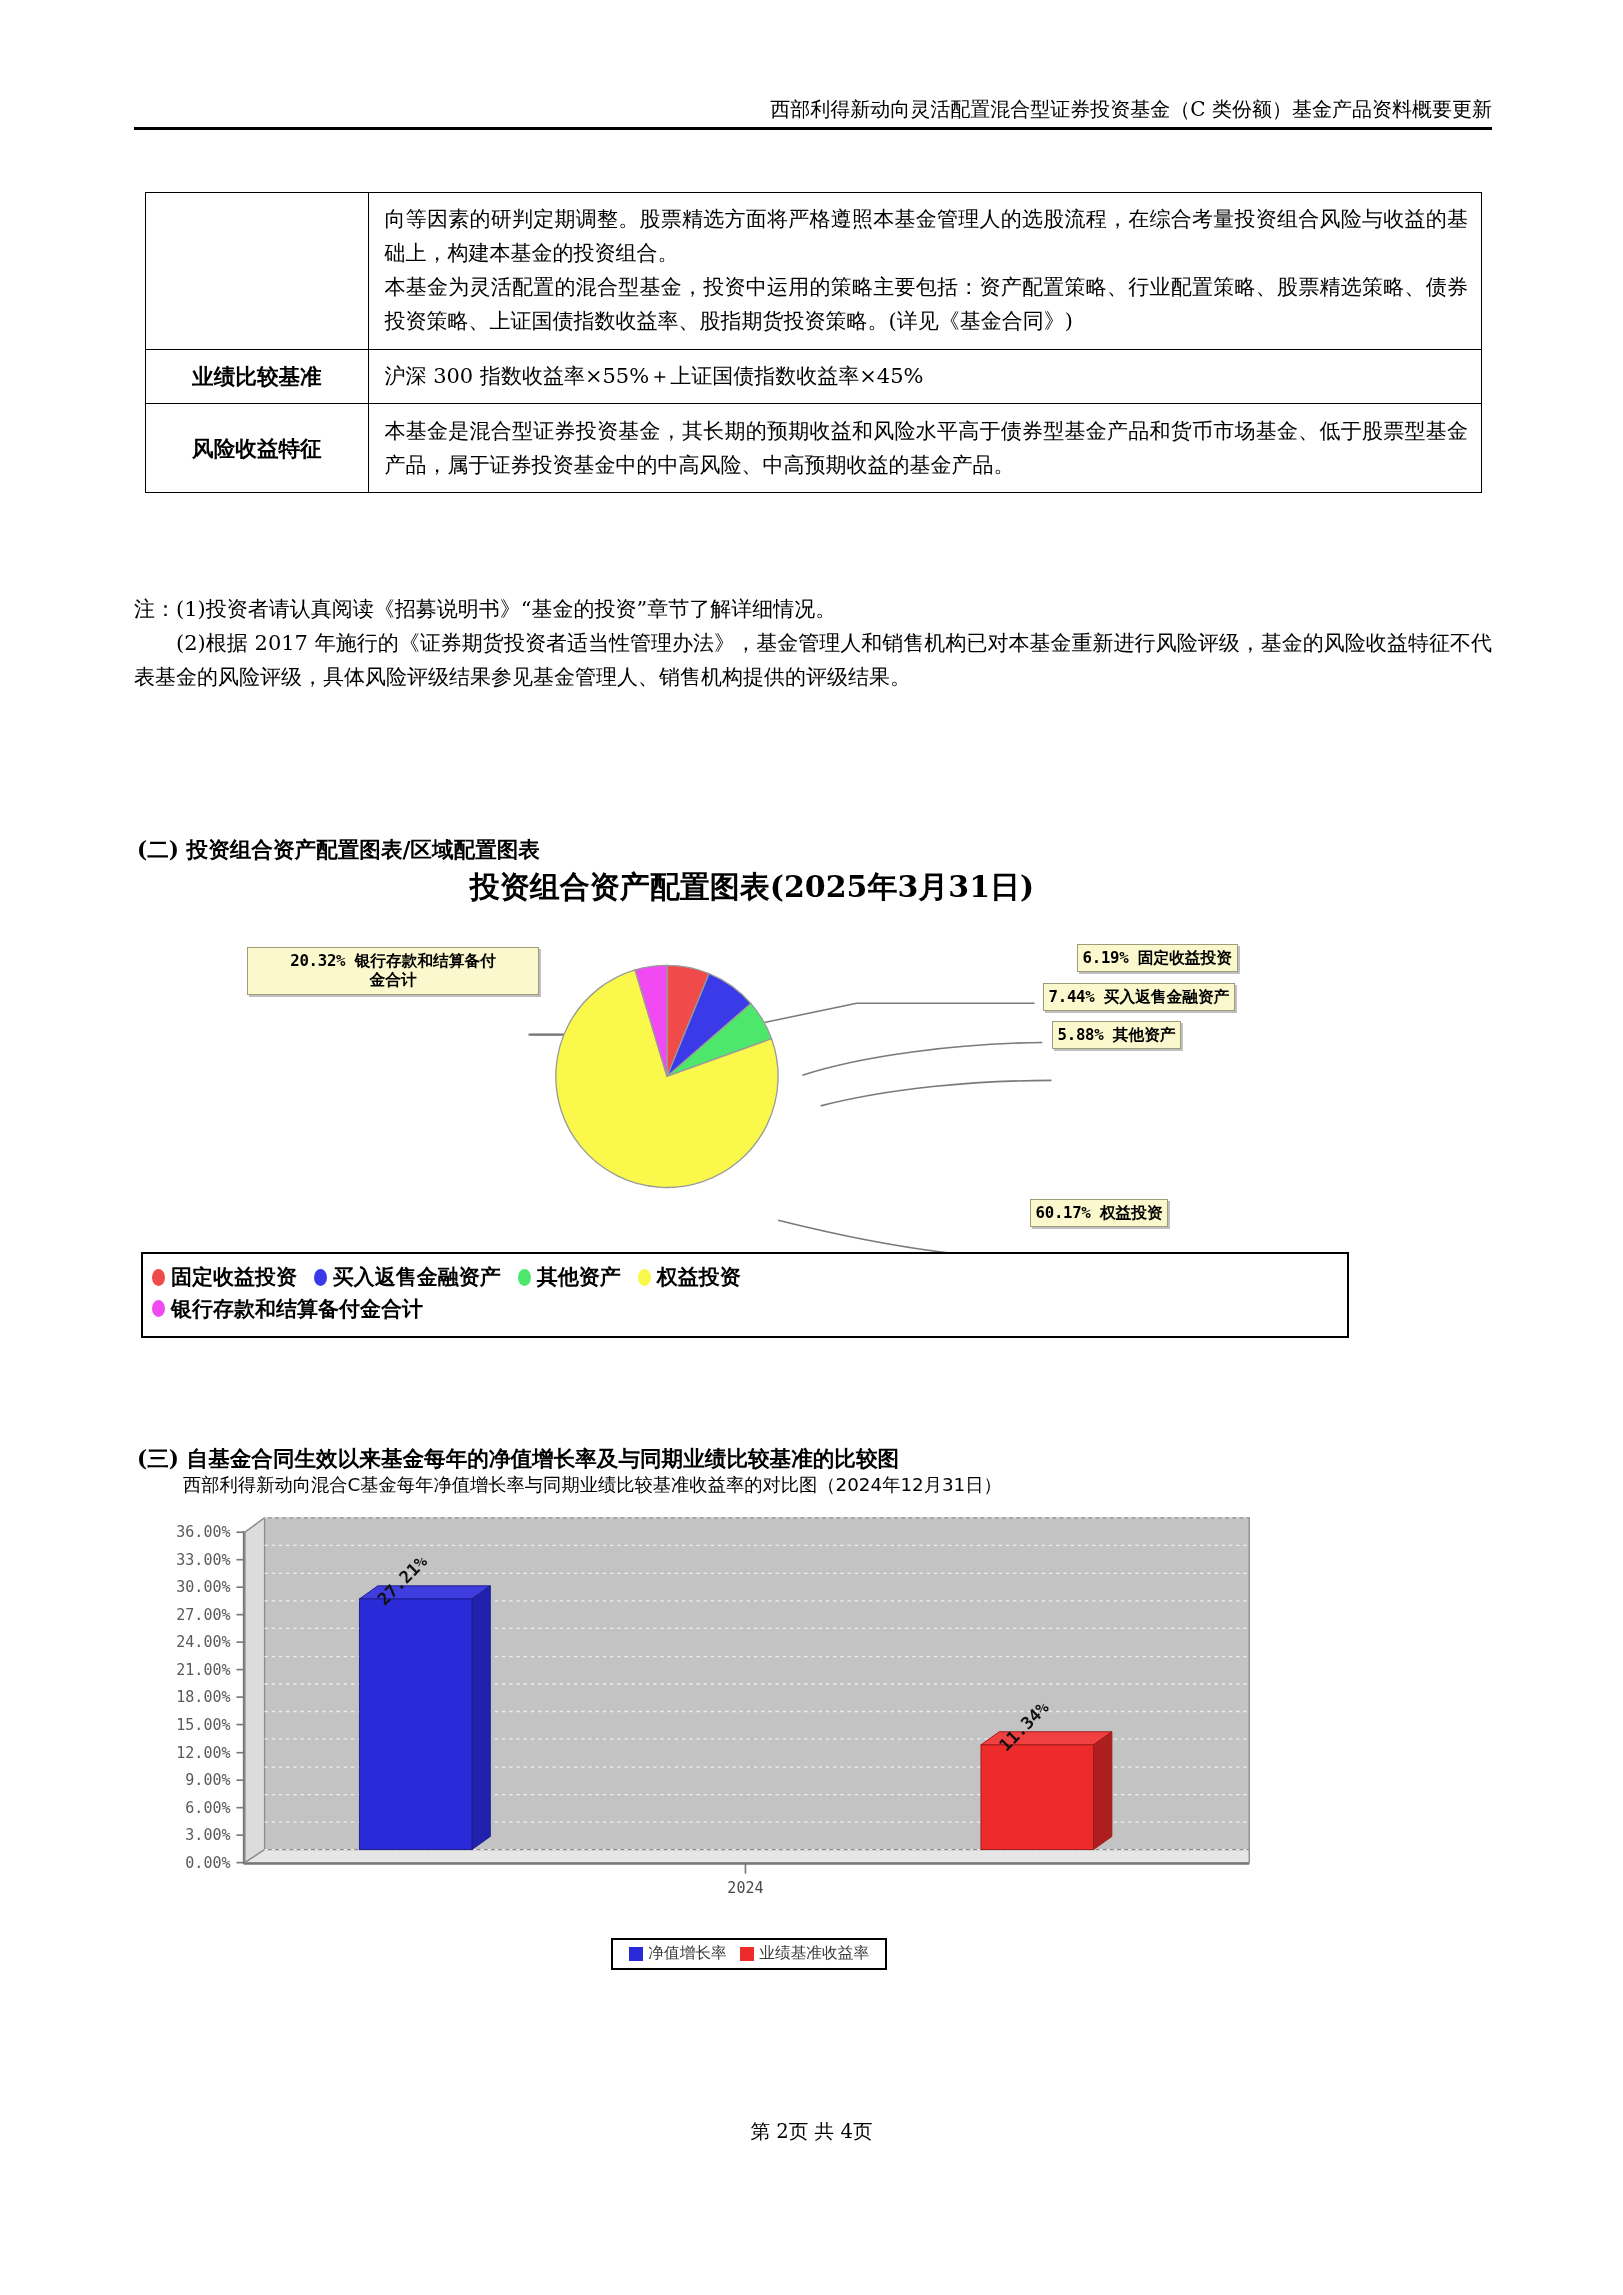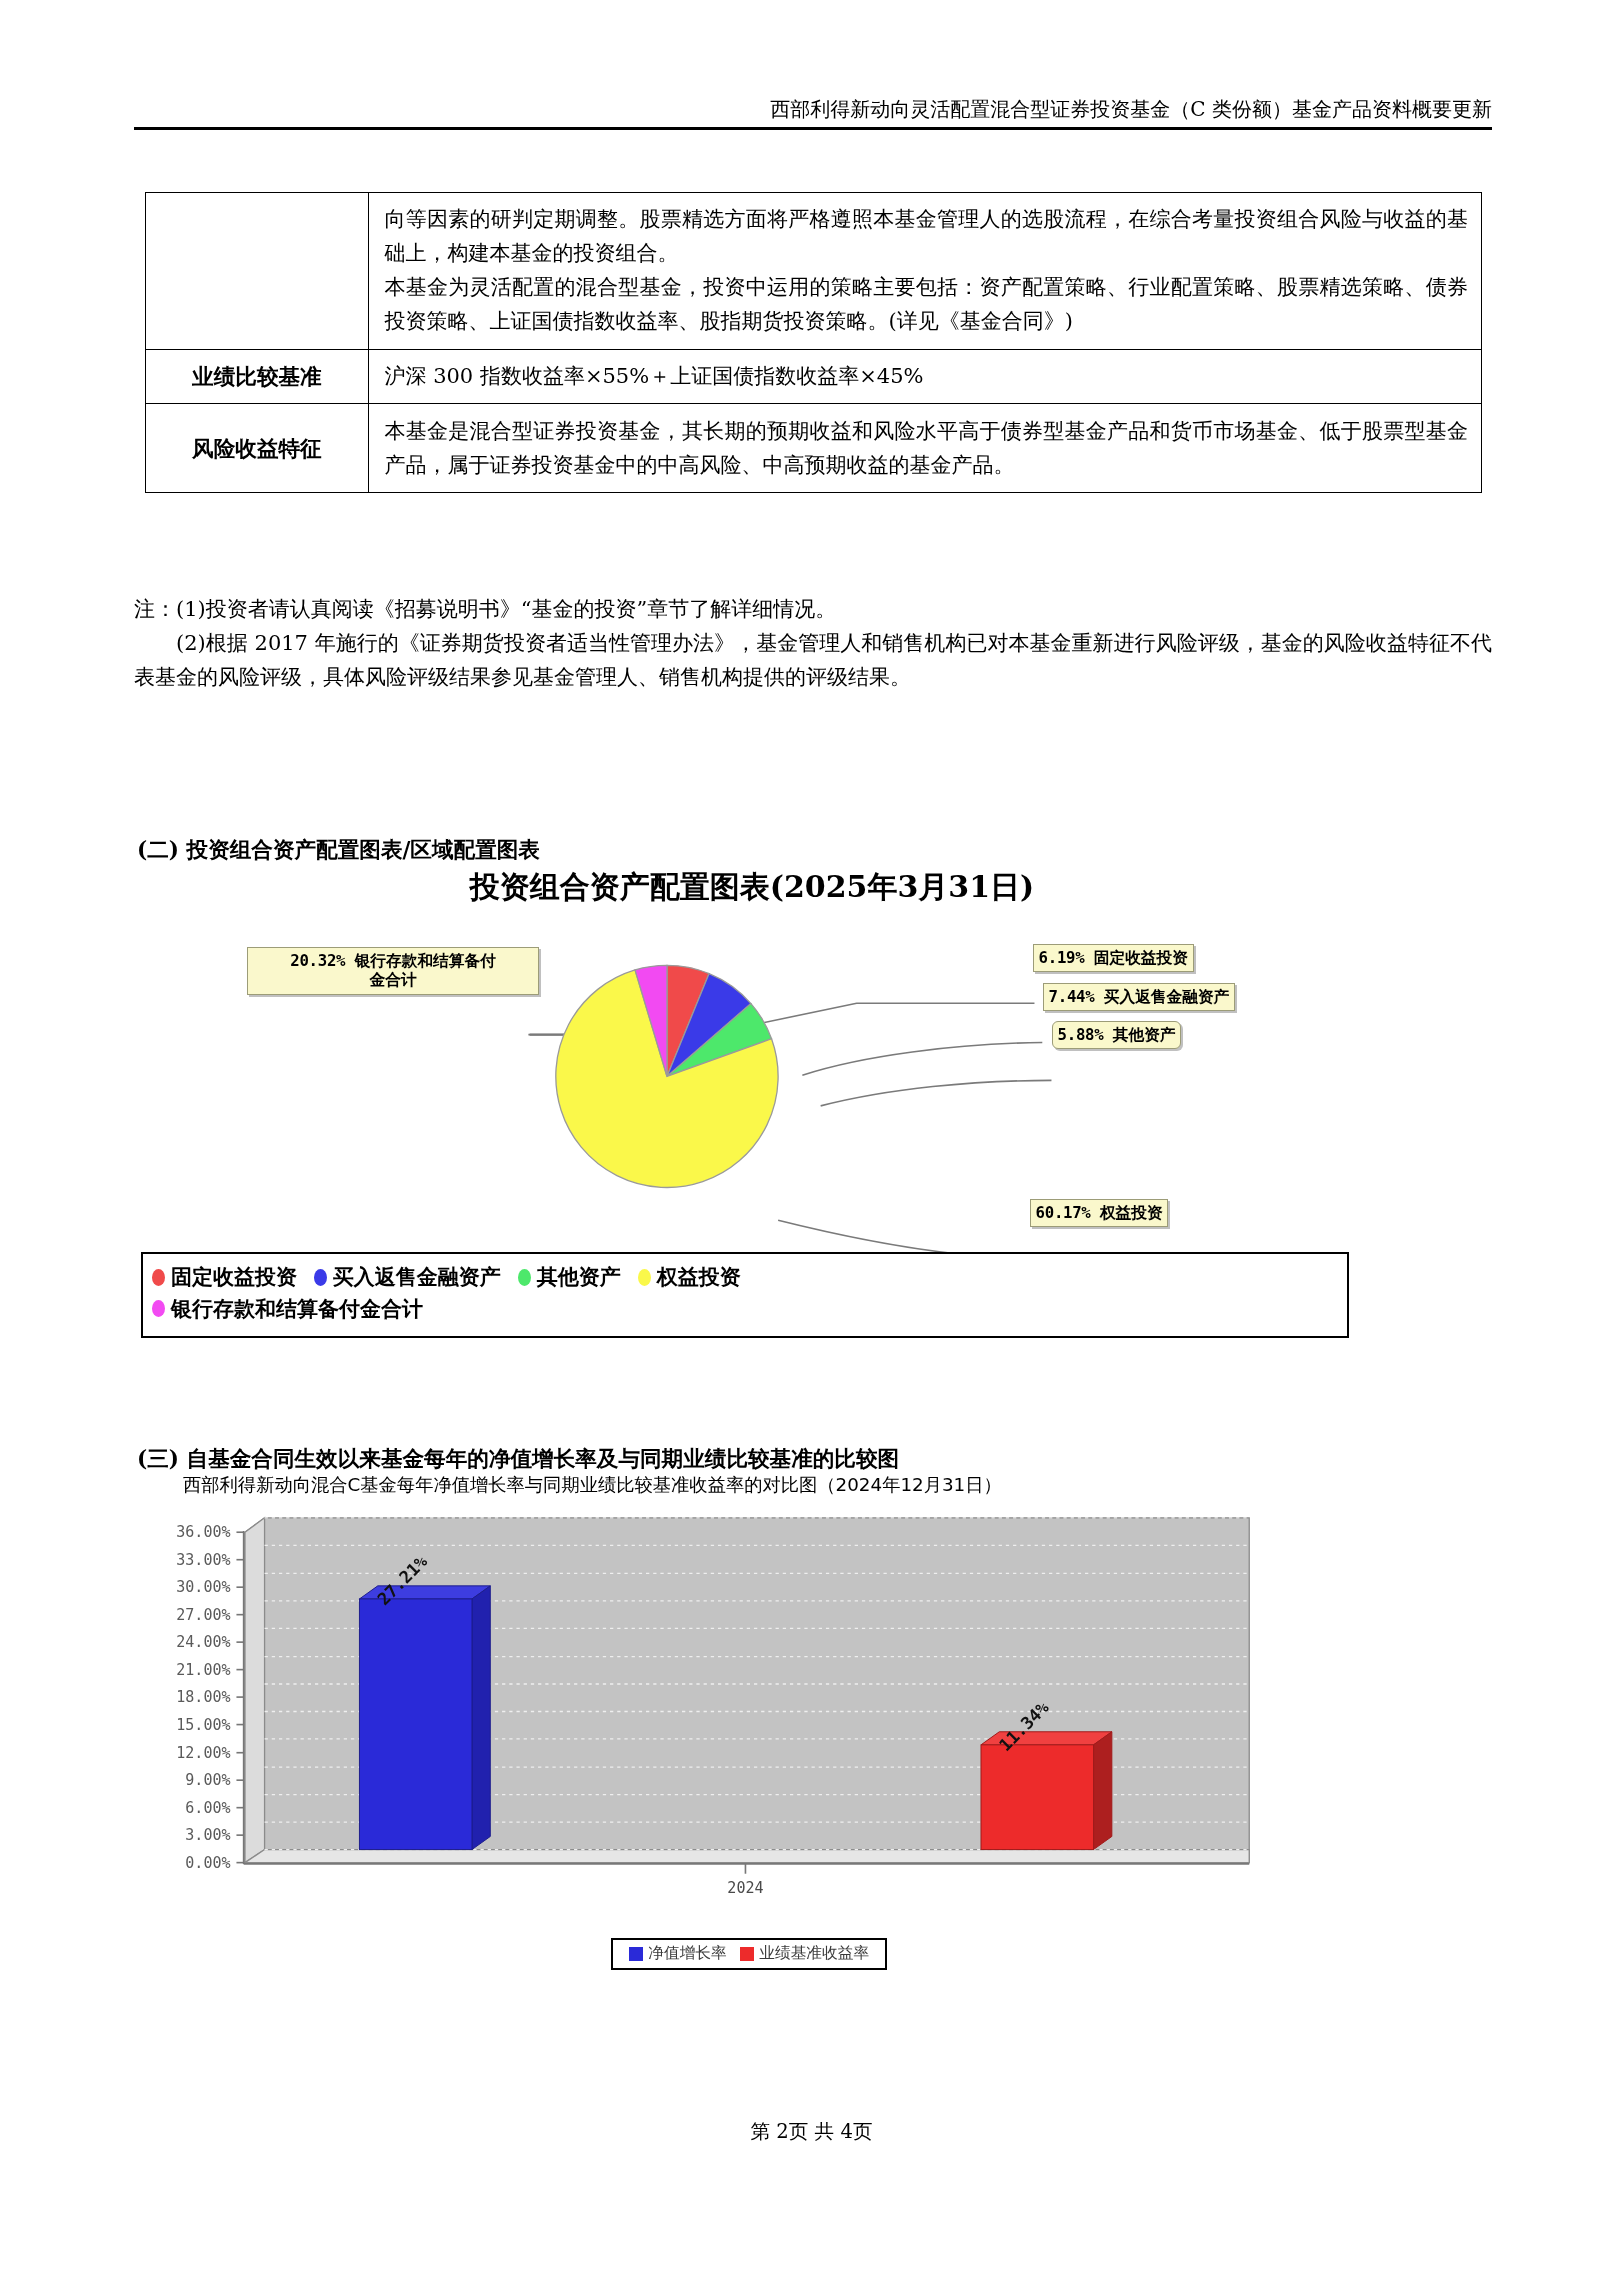--- a/index.html
+++ b/index.html
@@ -138,23 +138,23 @@
     white-space: nowrap;
     text-align: center;
   }
   .calloutbox .pct { letter-spacing: -0.3px; }
   .calloutbox .nm {
     font-family: "DejaVu Sans", "Liberation Sans", sans-serif;
     font-weight: bold;
   }
 
   #cb-bank   { left: 110px;  top: 80px;  width: 281px; text-align: center; }
-  #cb-fixed  { left: 896px; top: 77px; }
+  #cb-fixed  { left: 940px; top: 77px; }
   #cb-repo   { left: 906px; top: 116px; }
-  #cb-other  { left: 915px; top: 154px; border-radius: 6px; }
+  #cb-other  { left: 915px; top: 154px; }
   #cb-equity { left: 893px; top: 332px; }
 
   .pie-legend {
     position: absolute;
     left: 3.9px;
     top: 385px;
     width: 1208px;
     border: 2.6px solid #000;
     background: #fff;
     padding: 6.5px 9.2px 9.2px 9.2px;

